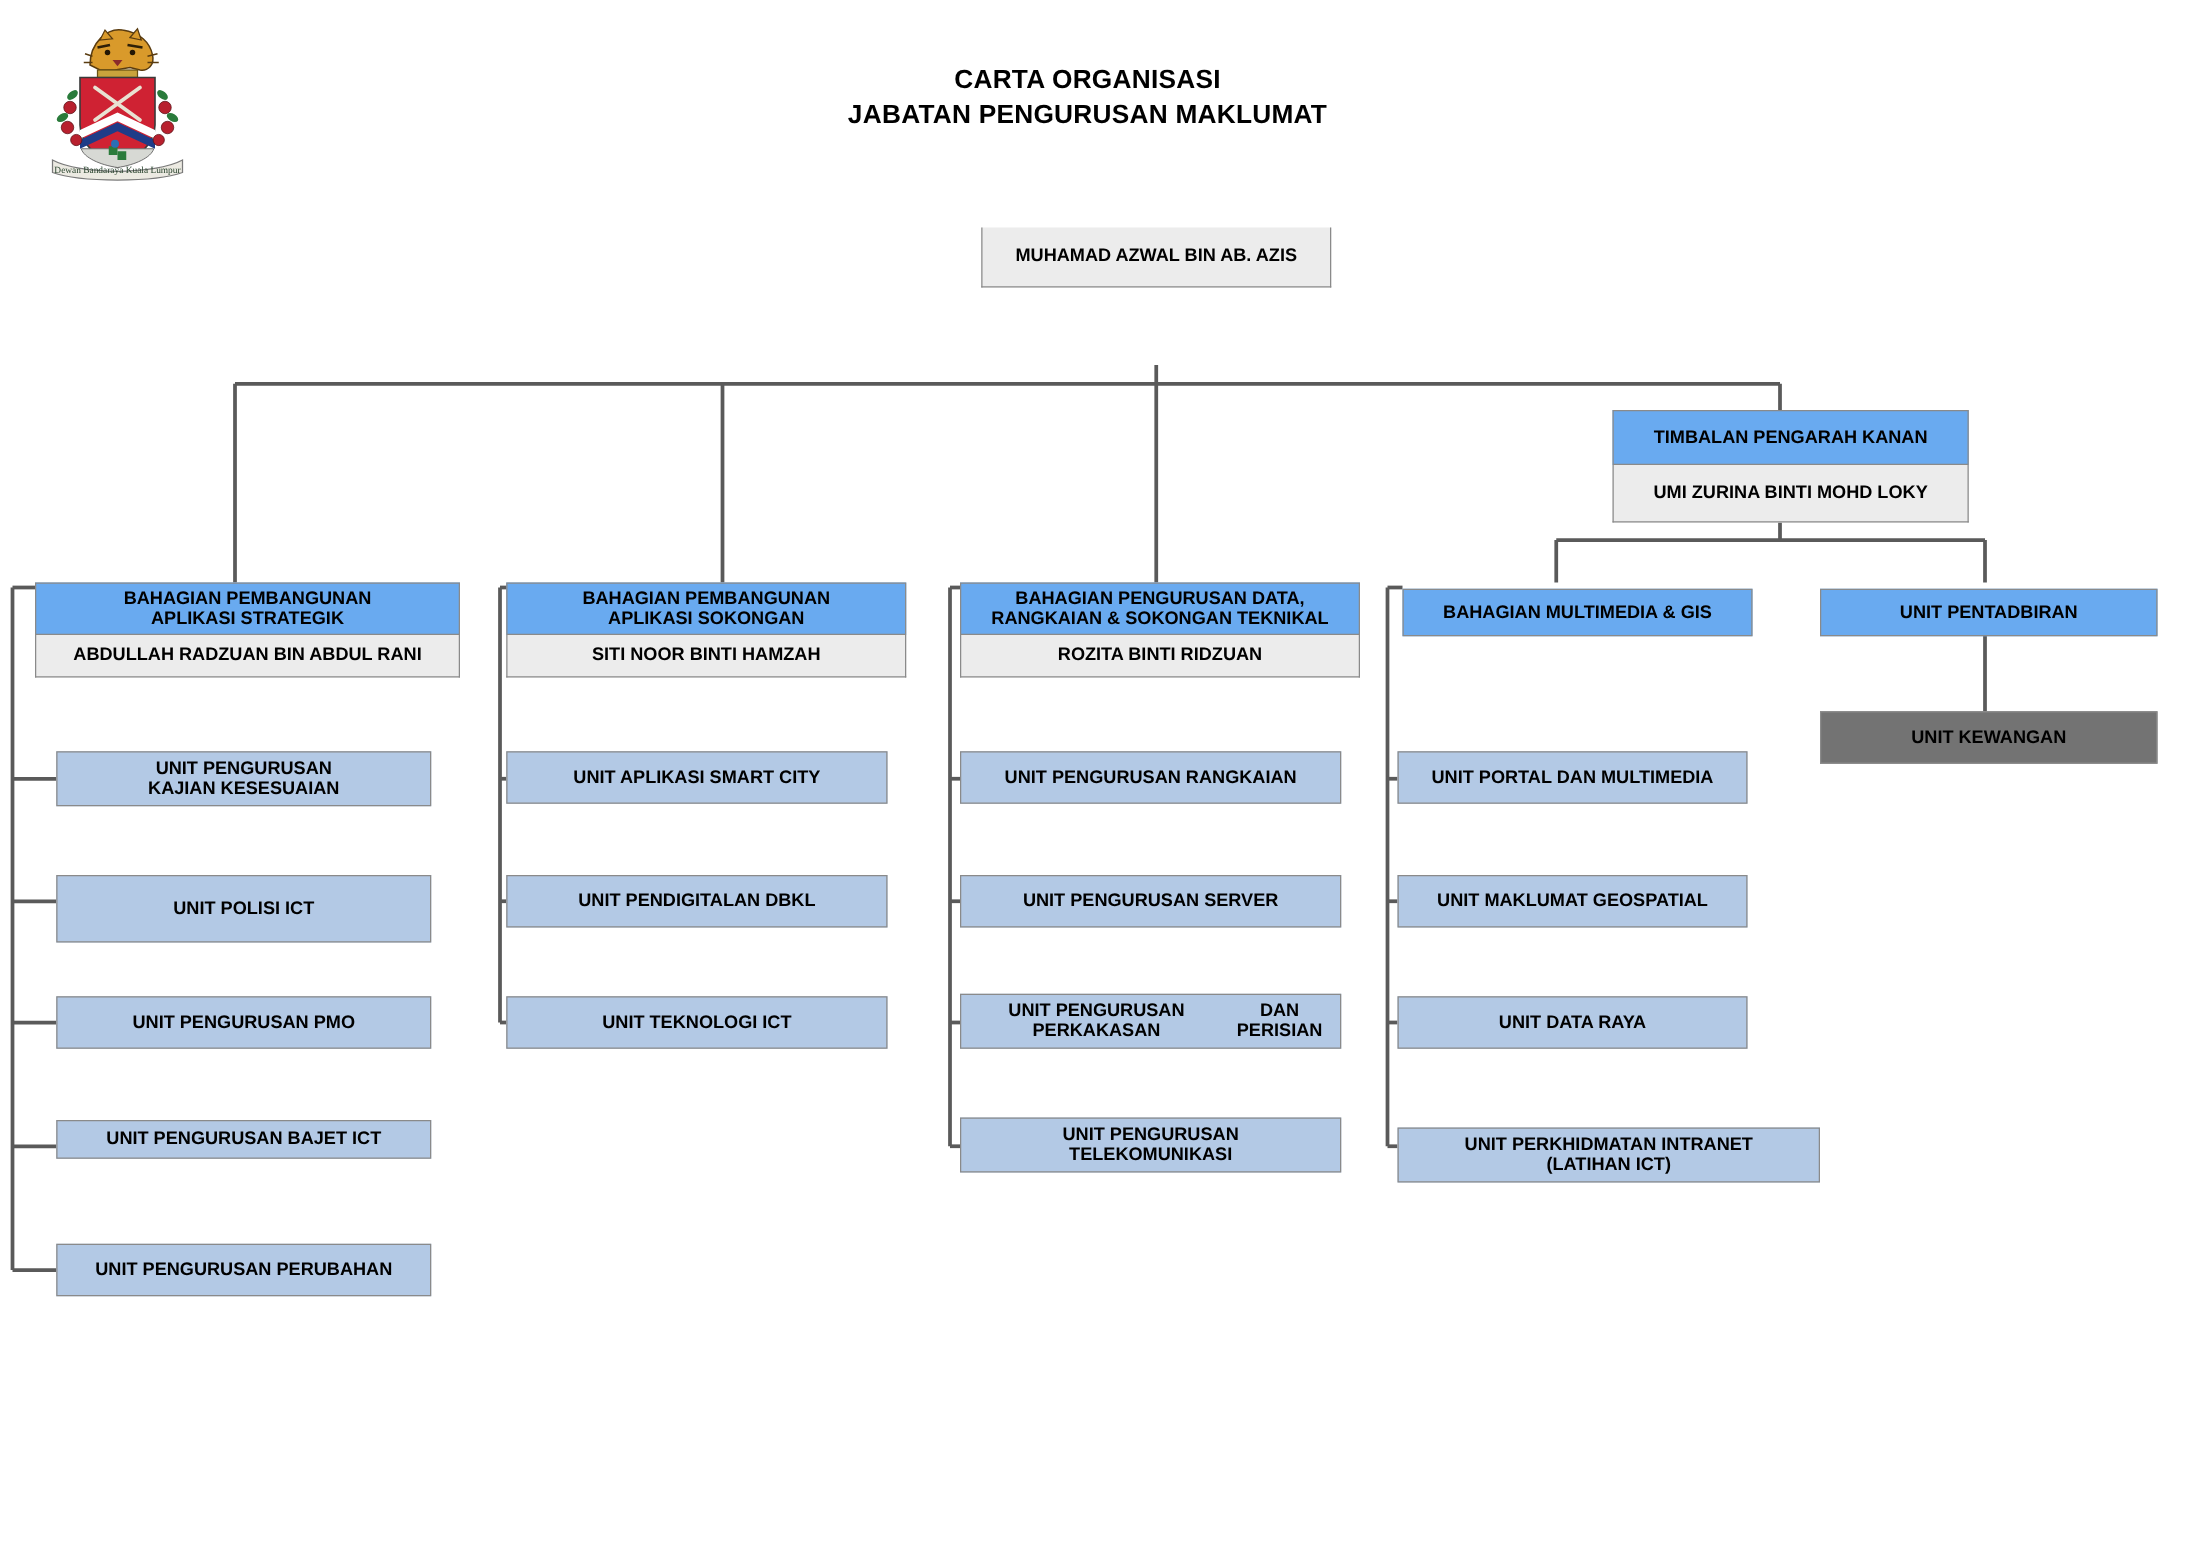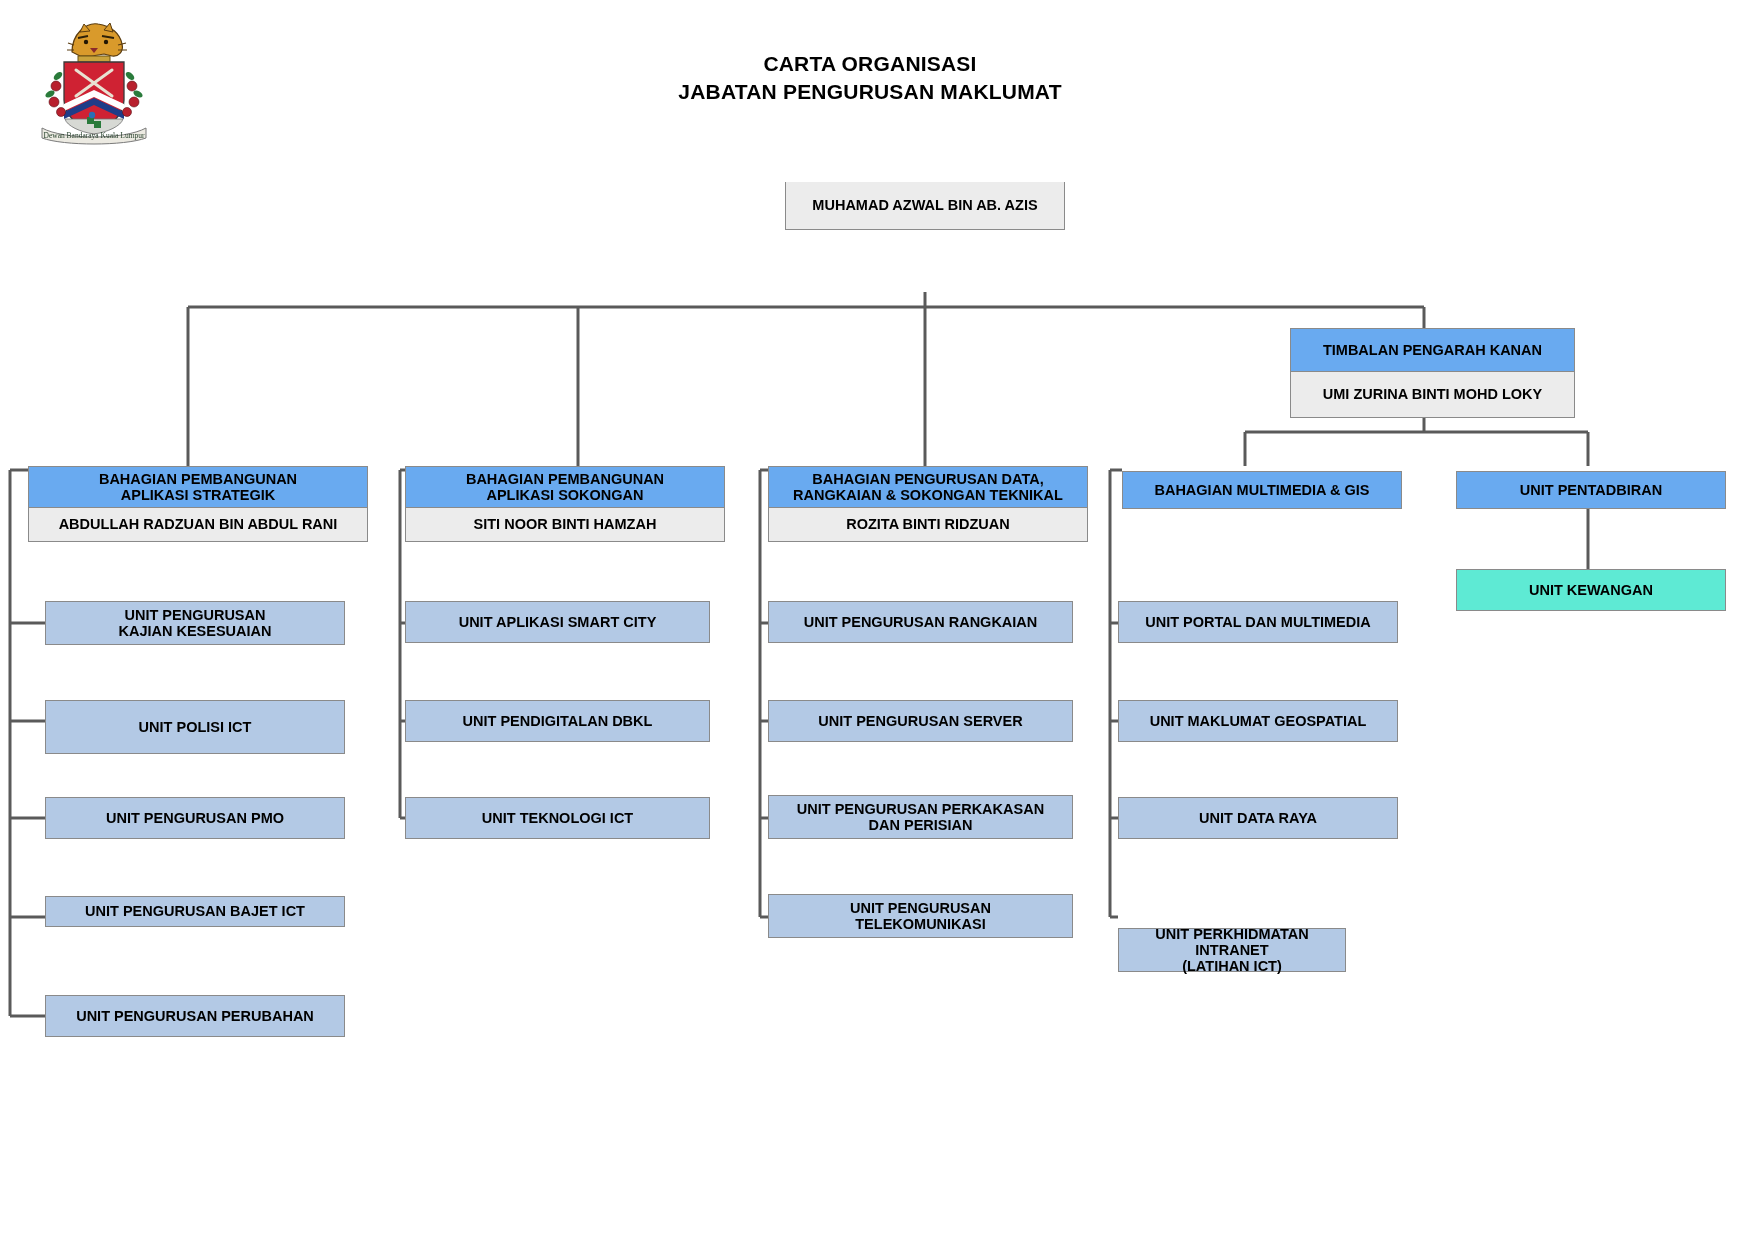--- a/index.html
+++ b/index.html
@@ -96,21 +96,21 @@
     background: #ececec;
     font-size: 14.5px;
     border-top: none;
   }
   
   .band.unit {
     background: #b3c9e5;
     font-size: 14.5px;
   }
   .band.unit-strong {
-    background: #5eead4;
+    background: #737373;
     font-size: 14.5px;
   }
   .band .txt { display: block; }
 </style>
 </head>
 <body>
 
 <div id="chart-canvas">
 
   <svg id="connectors" viewBox="0 0 1754 1240">
@@ -276,21 +276,21 @@
     <div class="band name" style="height:34px;">ROZITA BINTI RIDZUAN</div>
   </div>
 
   <div class="node" style="left:768px; top:601px; width:305px;">
     <div class="band unit" style="height:42px;">UNIT PENGURUSAN RANGKAIAN</div>
   </div>
   <div class="node" style="left:768px; top:700px; width:305px;">
     <div class="band unit" style="height:42px;">UNIT PENGURUSAN SERVER</div>
   </div>
   <div class="node" style="left:768px; top:795px; width:305px;">
-    <div class="band unit" style="height:44px; flex-direction:column;">
+    <div class="band unit" style="height:44px; ">
       <span class="txt">UNIT PENGURUSAN PERKAKASAN</span>
       <span class="txt">DAN PERISIAN</span>
     </div>
   </div>
   <div class="node" style="left:768px; top:894px; width:305px;">
     <div class="band unit" style="height:44px; flex-direction:column;">
       <span class="txt">UNIT PENGURUSAN</span>
       <span class="txt">TELEKOMUNIKASI</span>
     </div>
   </div>
@@ -301,21 +301,21 @@
 
   <div class="node" style="left:1118px; top:601px; width:280px;">
     <div class="band unit" style="height:42px;">UNIT PORTAL DAN MULTIMEDIA</div>
   </div>
   <div class="node" style="left:1118px; top:700px; width:280px;">
     <div class="band unit" style="height:42px;">UNIT MAKLUMAT GEOSPATIAL</div>
   </div>
   <div class="node" style="left:1118px; top:797px; width:280px;">
     <div class="band unit" style="height:42px;">UNIT DATA RAYA</div>
   </div>
-  <div class="node" style="left:1118px; top:928px; width:228px;">
+  <div class="node" style="left:1118px; top:902px; width:338px;">
     <div class="band unit" style="height:44px; flex-direction:column;">
       <span class="txt">UNIT PERKHIDMATAN INTRANET</span>
       <span class="txt">(LATIHAN ICT)</span>
     </div>
   </div>
 
   <div class="node" style="left:1456px; top:471px; width:270px;">
     <div class="band div-title" style="height:38px;">UNIT PENTADBIRAN</div>
   </div>
   <div class="node" style="left:1456px; top:569px; width:270px;">

